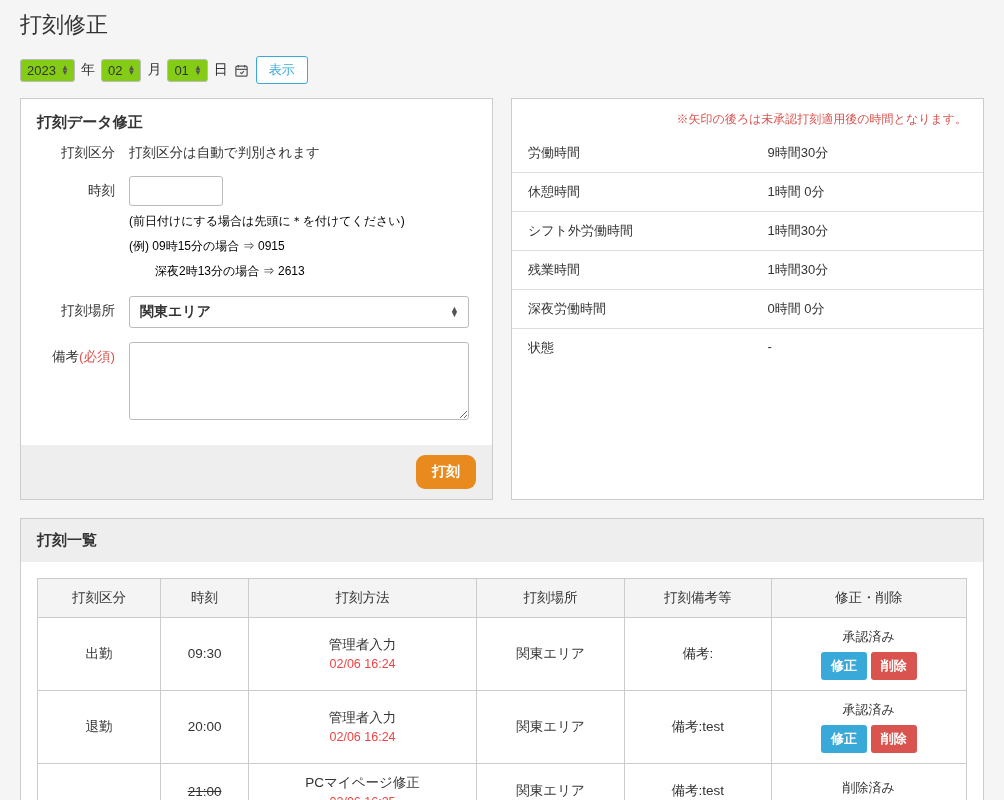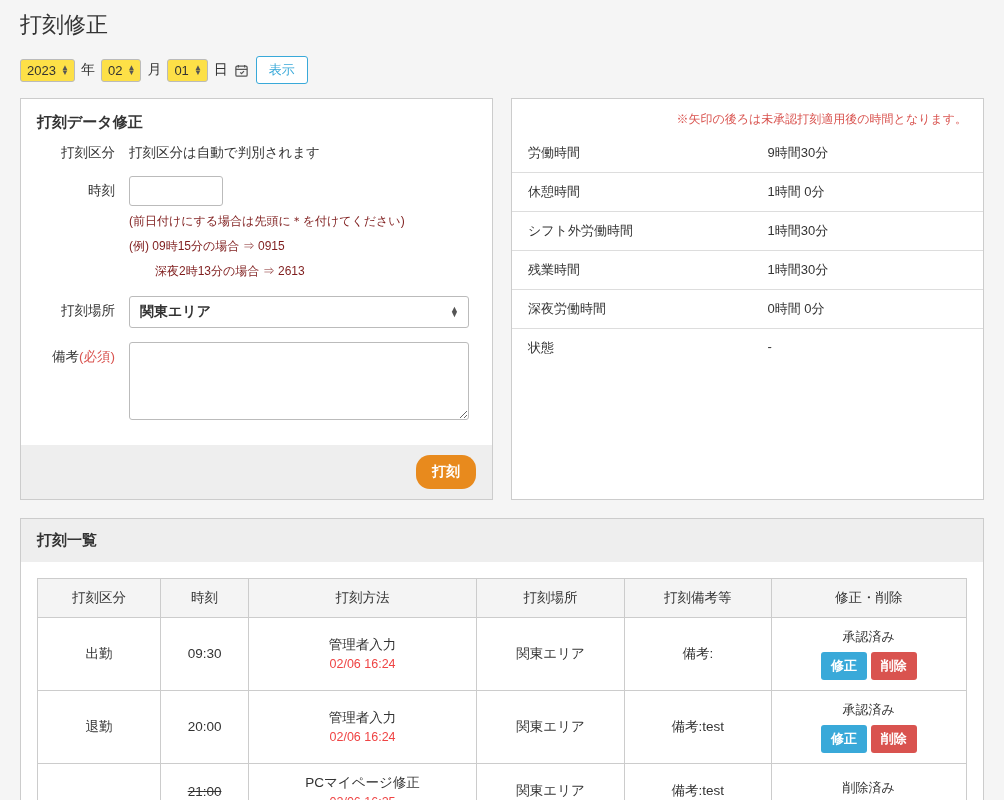--- a/index.html
+++ b/index.html
@@ -21,21 +21,21 @@
     }
     .date-bar {
       display: flex;
       align-items: center;
       gap: 6px;
       margin-bottom: 14px;
     }
     .sel {
       border: 1px solid #bbb;
       border-radius: 3px;
-      background: #fde047;
+      background: #84cc16;
       padding: 3px 18px 3px 6px;
       font-size: 13px;
       position: relative;
       cursor: pointer;
     }
     .sel::after {
       content: "";
       position: absolute;
       right: 6px;
       top: 50%;
@@ -115,21 +115,21 @@
     .required { color: #d9534f; }
     input[type=text].time-input {
       width: 94px;
       height: 30px;
       border: 1px solid #bbb;
       border-radius: 3px;
       padding: 0 8px;
       font-size: 14px;
     }
     .hint {
-      color: #7f1d1d;
+      color: #000000;
       font-size: 12px;
       margin-top: 6px;
       line-height: 1.6;
     }
     .hint-indent { padding-left: 26px; }
     .select-wide {
       width: 100%;
       height: 32px;
       border: 1px solid #bbb;
       border-radius: 3px;
@@ -158,21 +158,21 @@
     .form-footer {
       background: #eee;
       padding: 10px 16px;
       text-align: right;
     }
     .btn-primary {
       background: #e88a1d;
       color: #fff;
       border: none;
       padding: 8px 16px;
-      border-radius: 14px;
+      border-radius: 9px;
       font-size: 14px;
       font-weight: bold;
       cursor: pointer;
     }
     .note-red {
       color: #d9534f;
       font-size: 12px;
       text-align: right;
       padding: 12px 16px 6px 16px;
     }

